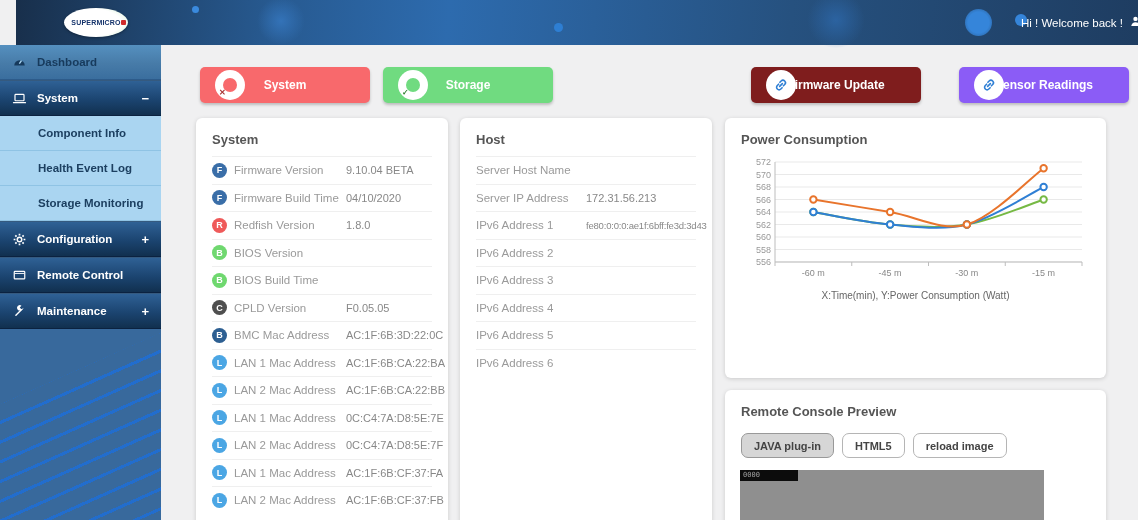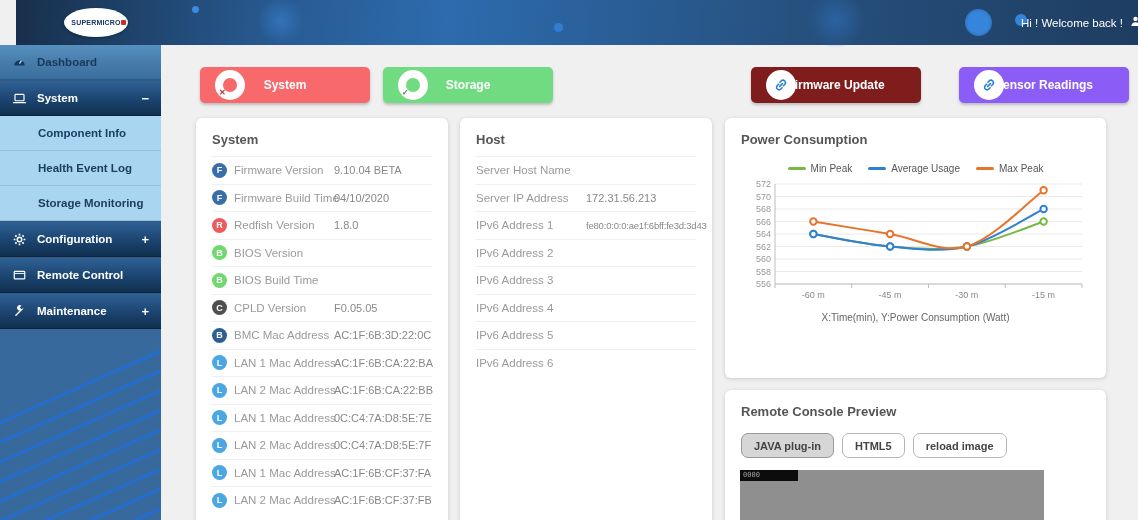--- a/index.html
+++ b/index.html
@@ -57,21 +57,21 @@
   #card-system  { left:35px;  top:73px;  width:252px; height:600px; }
   #card-host    { left:299px; top:73px;  width:252px; height:600px; }
   #card-power   { left:564px; top:73px;  width:381px; height:260px; }
   #card-console { left:564px; top:345px; width:381px; height:300px; }
   .card h3 { margin:14px 16px 9px; font-size:13px; color:#555; }
 
   .info-row { position:relative; display:flex; align-items:center; gap:7px; height:27.5px; margin:0 16px;
     border-top:1px solid #efefef; font-size:11.5px; color:#9a9a9a; }
   .badge { width:15px; height:15px; border-radius:50%; color:#fff; font-size:9px; font-weight:bold;
     display:flex; align-items:center; justify-content:center; flex:none; }
-  .info-row .val { position:absolute; left:122px; color:#888; font-size:11px; white-space:nowrap; }
+  .info-row .val { position:absolute; left:134px; color:#888; font-size:11px; white-space:nowrap; }
   #card-host .info-row .val { left:87px;padding-left:23px; }
   #card-host .info-row .val.small { font-size:9.5px; letter-spacing:-.2px; }
 
   
   .legend { display:flex; justify-content:center; gap:16px; margin:16px 10px 2px; }
   .legend .litem { display:flex; align-items:center; gap:5px; font-size:10px; color:#555; }
   .legend .dash { width:18px; height:3px; border-radius:2px; }
   #chart { display:block; margin:4px 14px 0 20px; }
   .axis-label { text-align:center; font-size:10px; color:#666; margin-top:2px; }
 
@@ -277,34 +277,20 @@
           </div>
           <div class="info-row">
             <span>IPv6 Address 6</span>
             <span class="val"></span>
           </div>
         </div>
     </div>
 
     <div class="card" id="card-power">
       <h3>Power Consumption</h3>
-      <div class="legend" id="chart-legend">
-          <div class="litem">
-            <span class="dash" style="background: rgb(118, 185, 68);"></span>
-            <span>Min Peak</span>
-          </div>
-          <div class="litem">
-            <span class="dash" style="background: rgb(47, 127, 212);"></span>
-            <span>Average Usage</span>
-          </div>
-          <div class="litem">
-            <span class="dash" style="background: rgb(232, 116, 44);"></span>
-            <span>Max Peak</span>
-          </div>
-        </div>
       <svg id="chart" width="345" height="132">
           <line x1="30" y1="106" x2="337" y2="106" stroke="#e9e9e9" stroke-width="1"></line>
           <text x="26" y="109" text-anchor="end" font-size="9" fill="#999" font-family="Liberation Sans, sans-serif">556</text>
           <line x1="30" y1="93.5" x2="337" y2="93.5" stroke="#e9e9e9" stroke-width="1"></line>
           <text x="26" y="96.5" text-anchor="end" font-size="9" fill="#999" font-family="Liberation Sans, sans-serif">558</text>
           <line x1="30" y1="81" x2="337" y2="81" stroke="#e9e9e9" stroke-width="1"></line>
           <text x="26" y="84" text-anchor="end" font-size="9" fill="#999" font-family="Liberation Sans, sans-serif">560</text>
           <line x1="30" y1="68.5" x2="337" y2="68.5" stroke="#e9e9e9" stroke-width="1"></line>
           <text x="26" y="71.5" text-anchor="end" font-size="9" fill="#999" font-family="Liberation Sans, sans-serif">562</text>
           <line x1="30" y1="56" x2="337" y2="56" stroke="#e9e9e9" stroke-width="1"></line>

